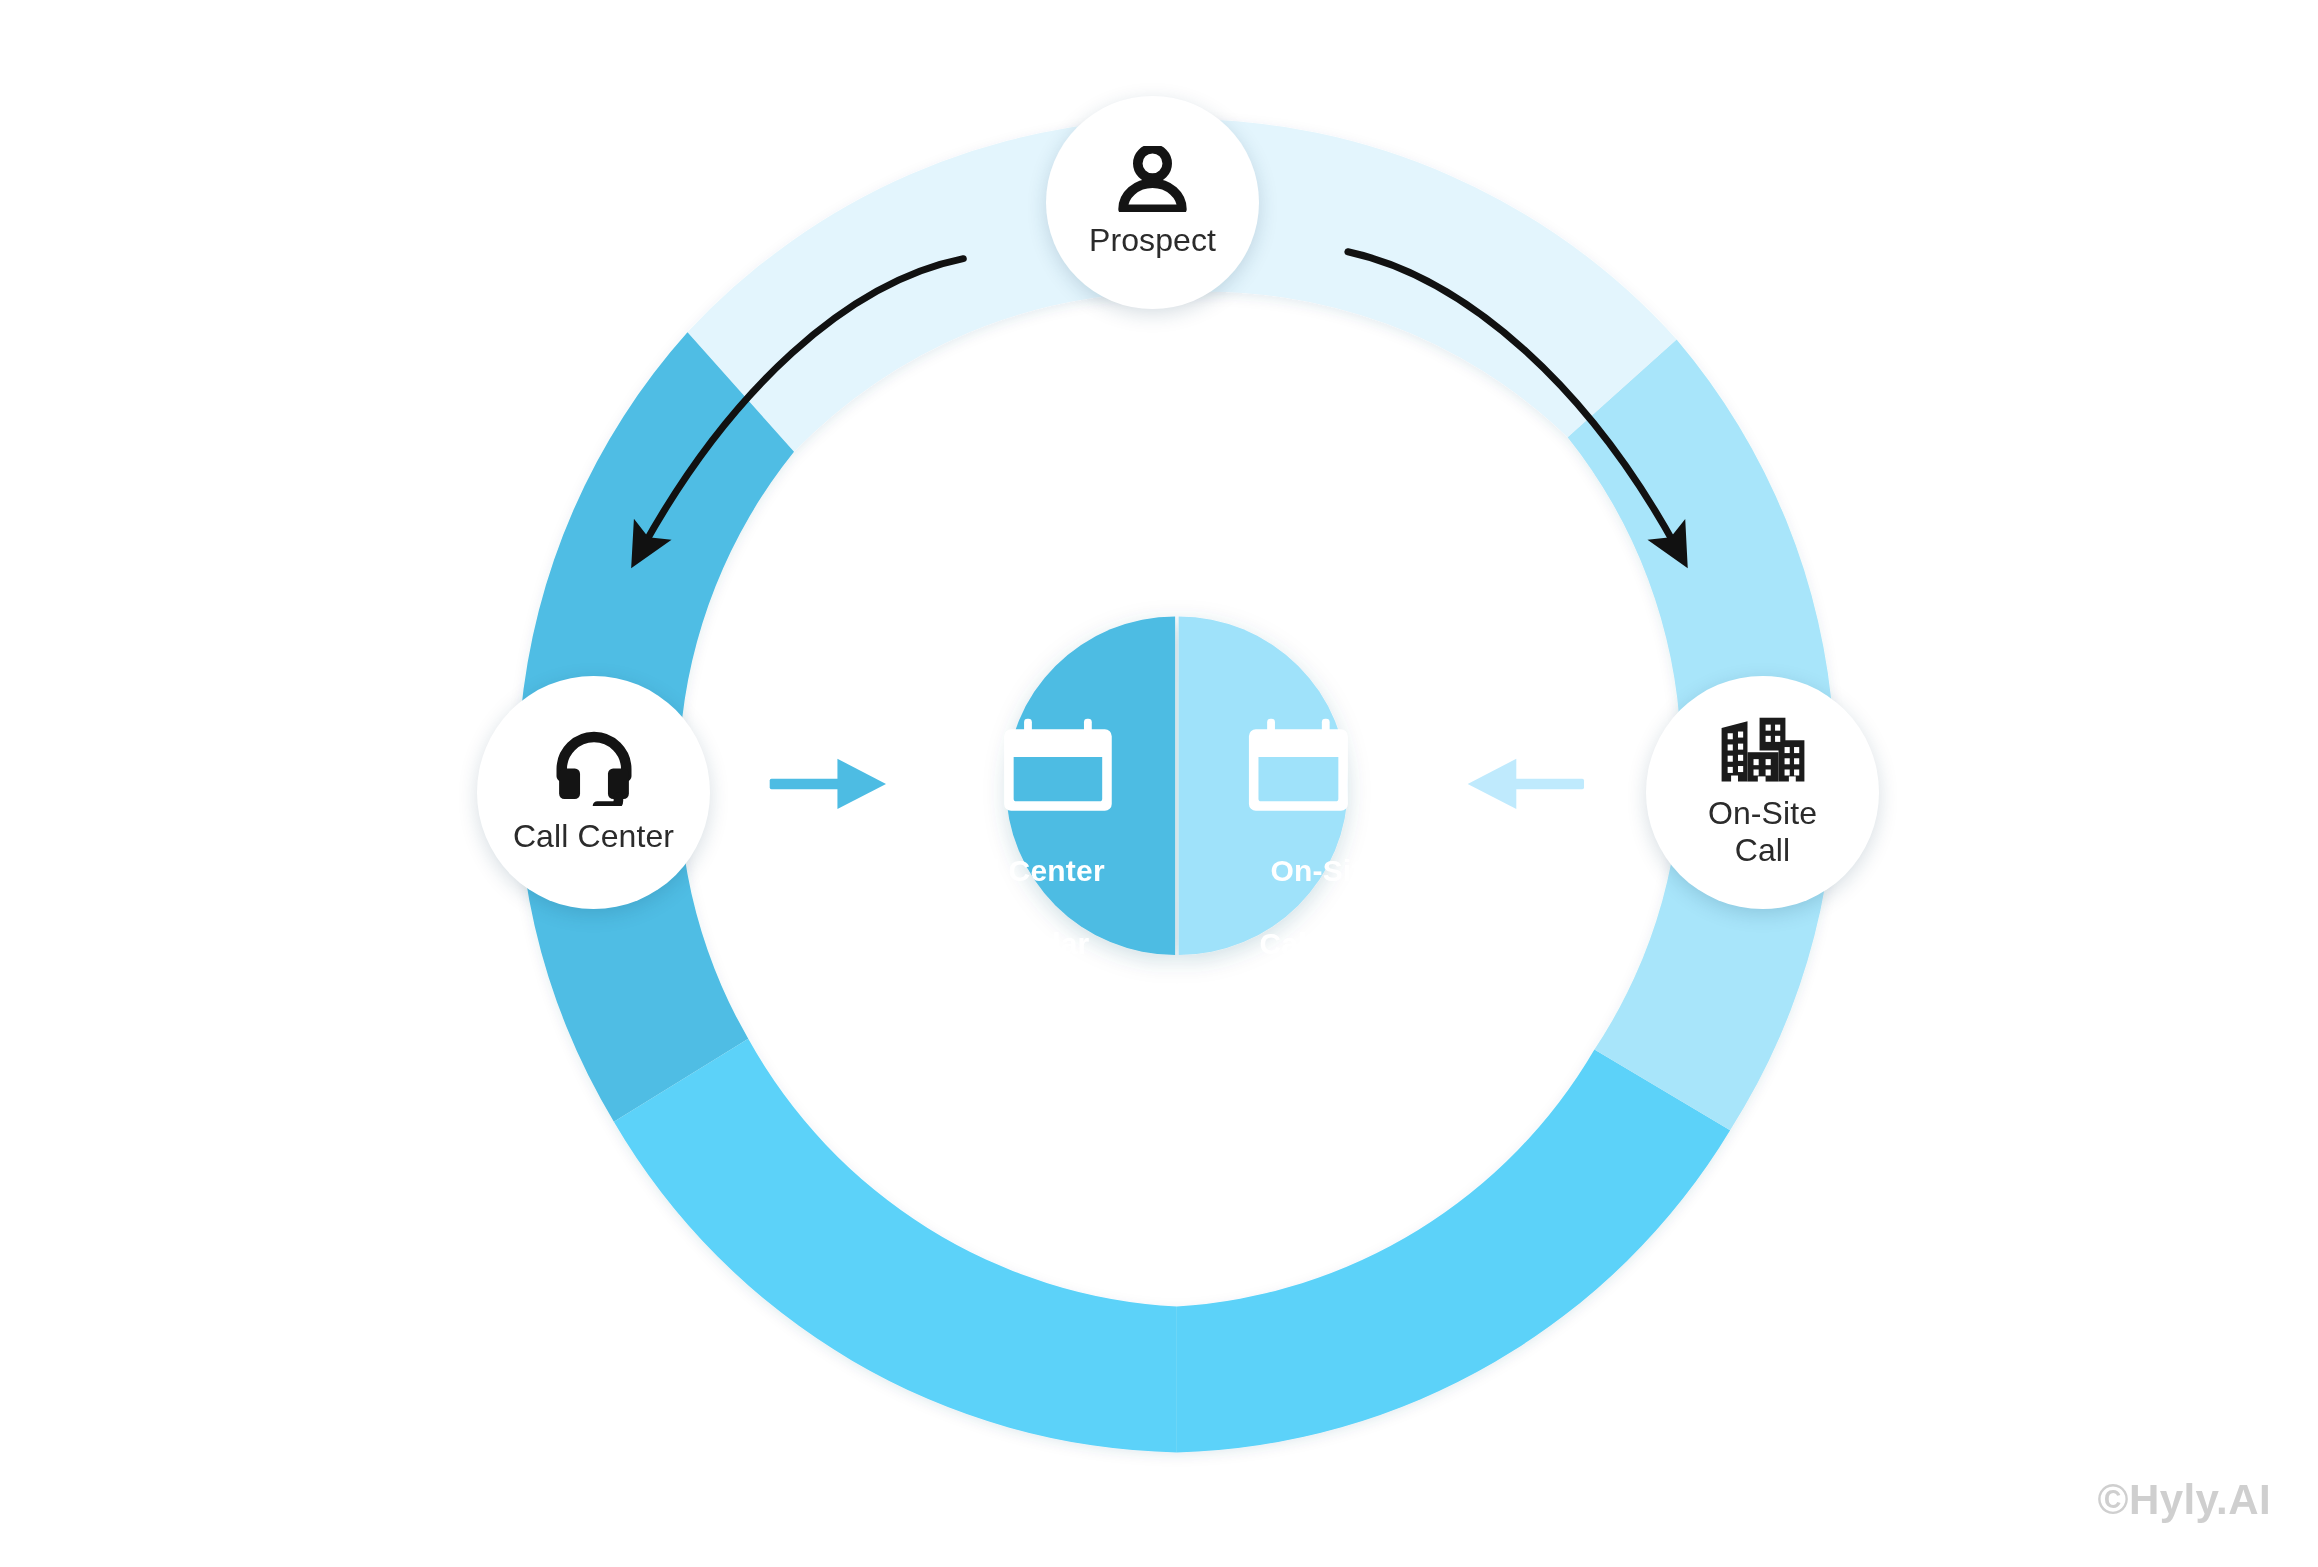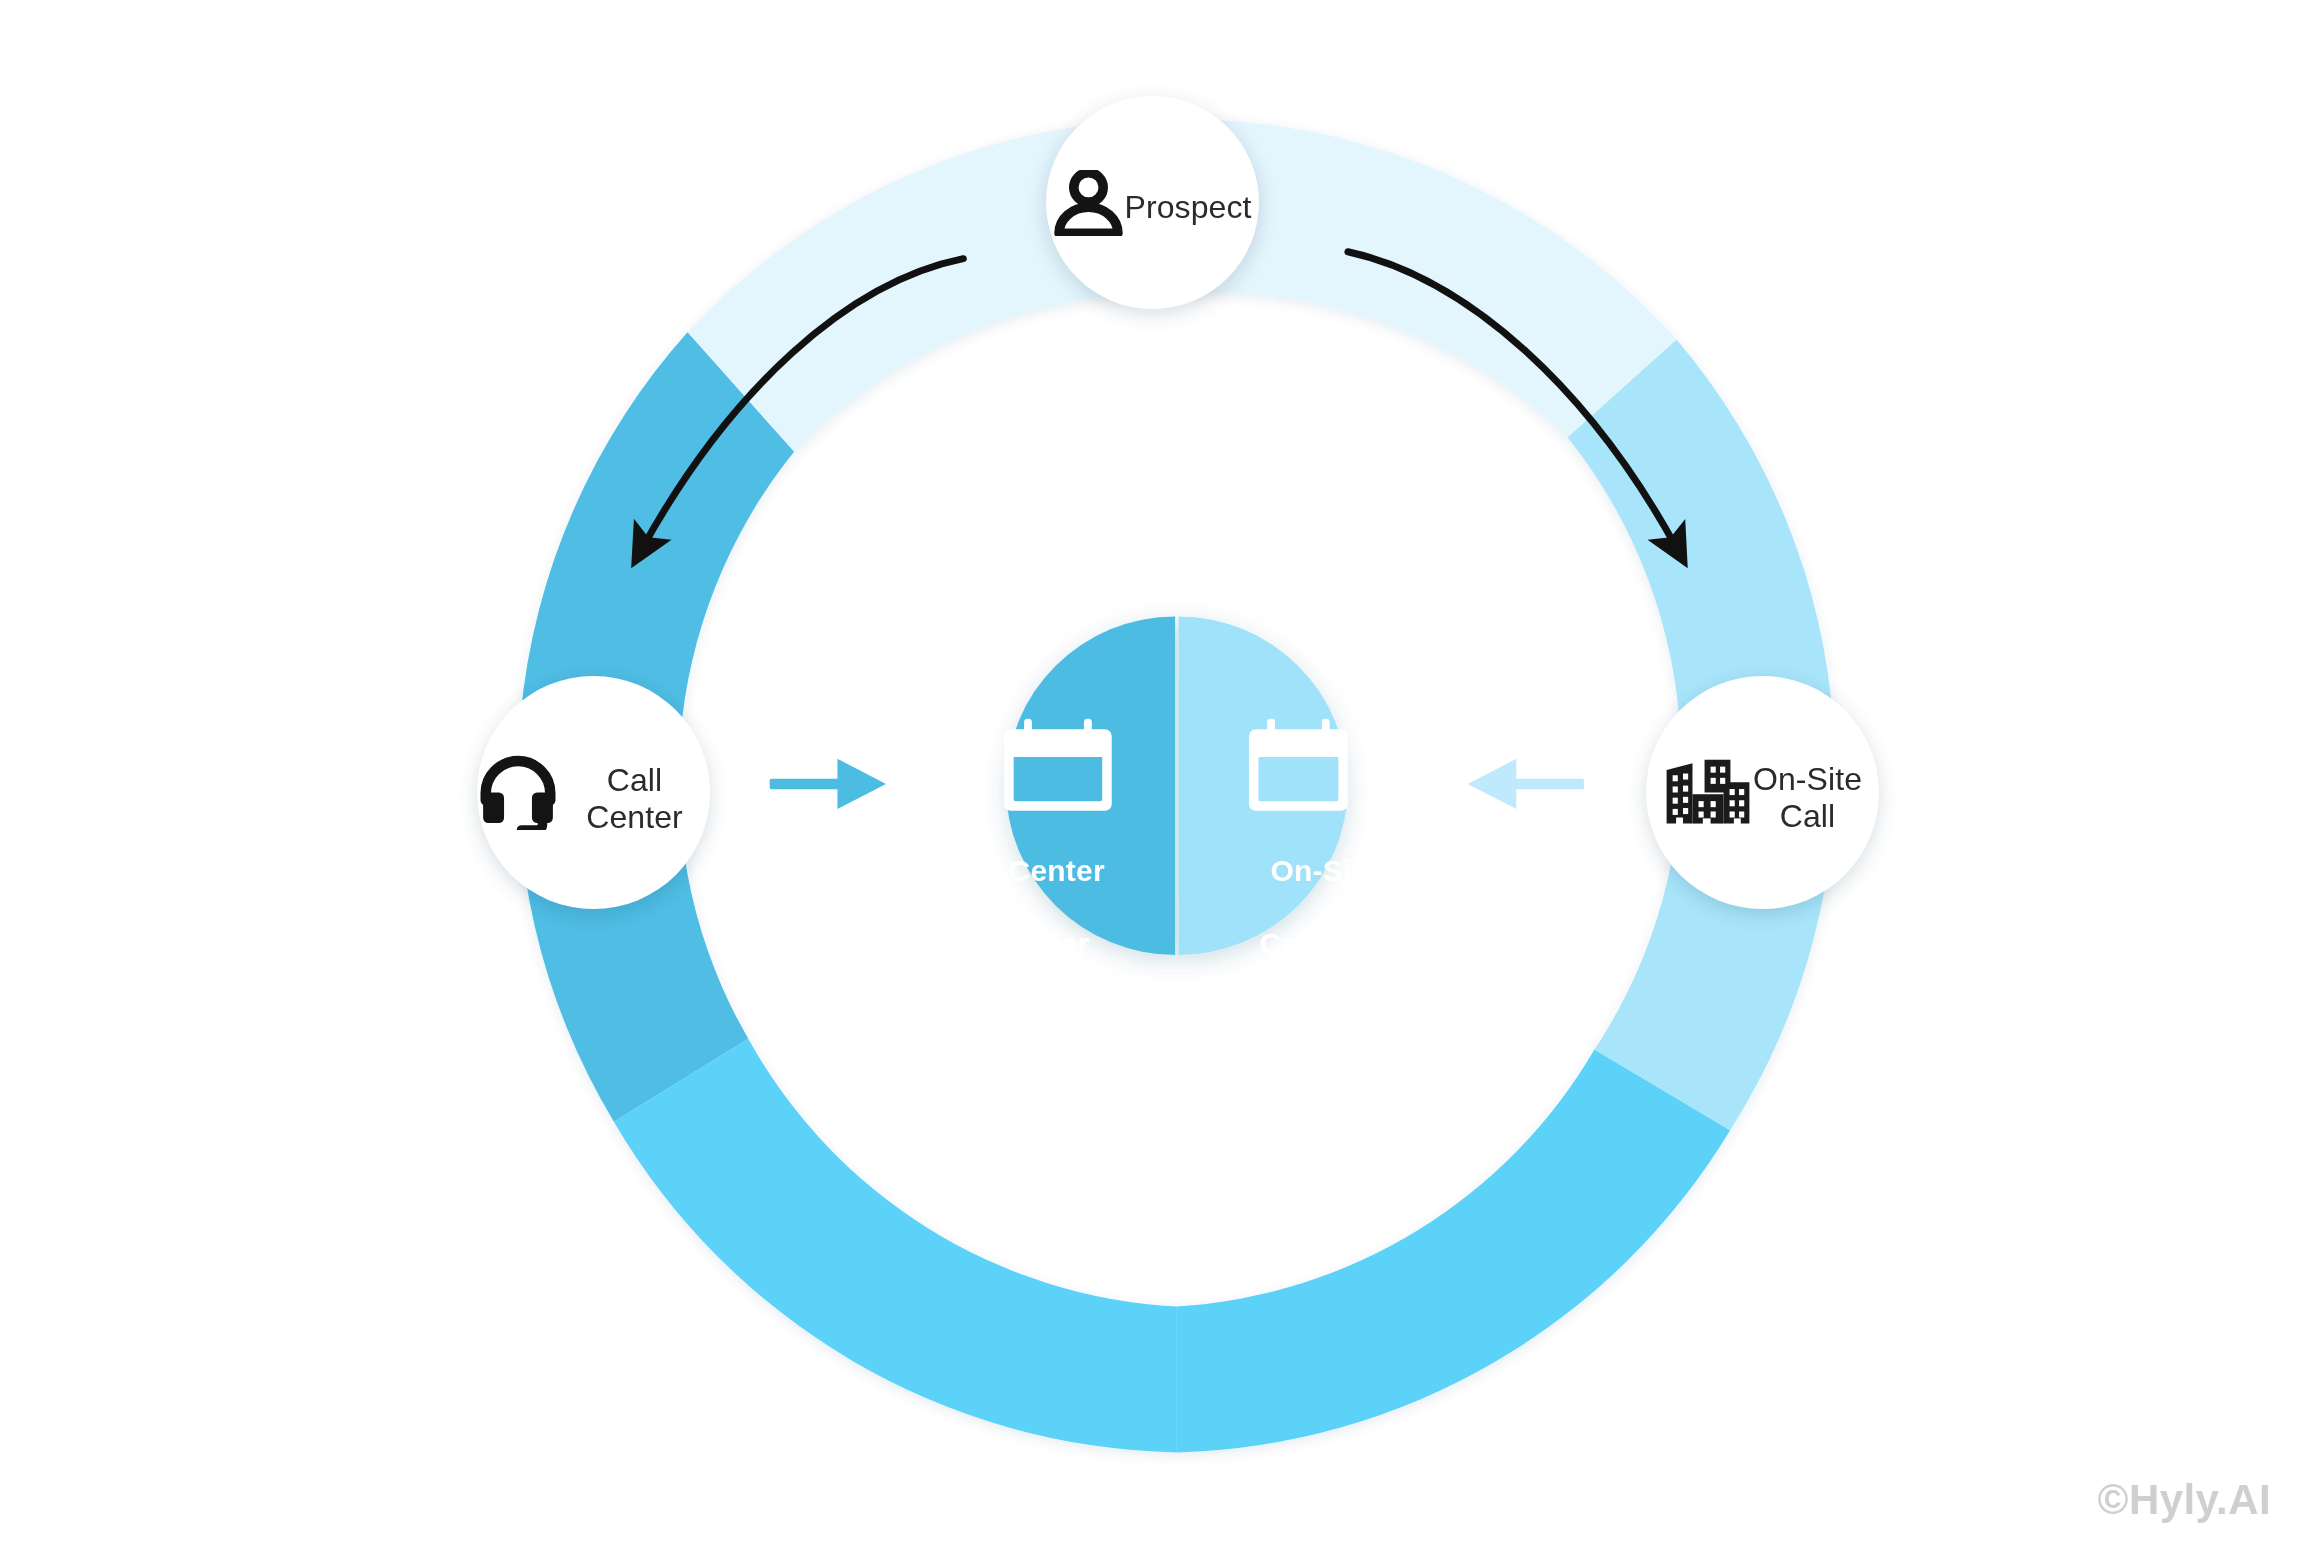--- a/index.html
+++ b/index.html
@@ -11,21 +11,21 @@
     position:relative;
   }
   #stage{position:absolute;inset:0;}
   svg.layer{position:absolute;left:0;top:0;width:2319px;height:1567px;}
 
   .node{
     position:absolute;
     border-radius:50%;
     background:#ffffff;
     box-shadow:0 5.2px 19px rgba(20,60,90,0.17);
-    display:flex;flex-direction:row;
+    display:flex;flex-direction:column;
     align-items:center;justify-content:center;
     box-sizing:border-box;
   }
   .node .glyph{display:block;line-height:0;}
   .node .label{
     color:#2b2b2b;
     text-align:center;
     letter-spacing:0.1px;
   }
 

